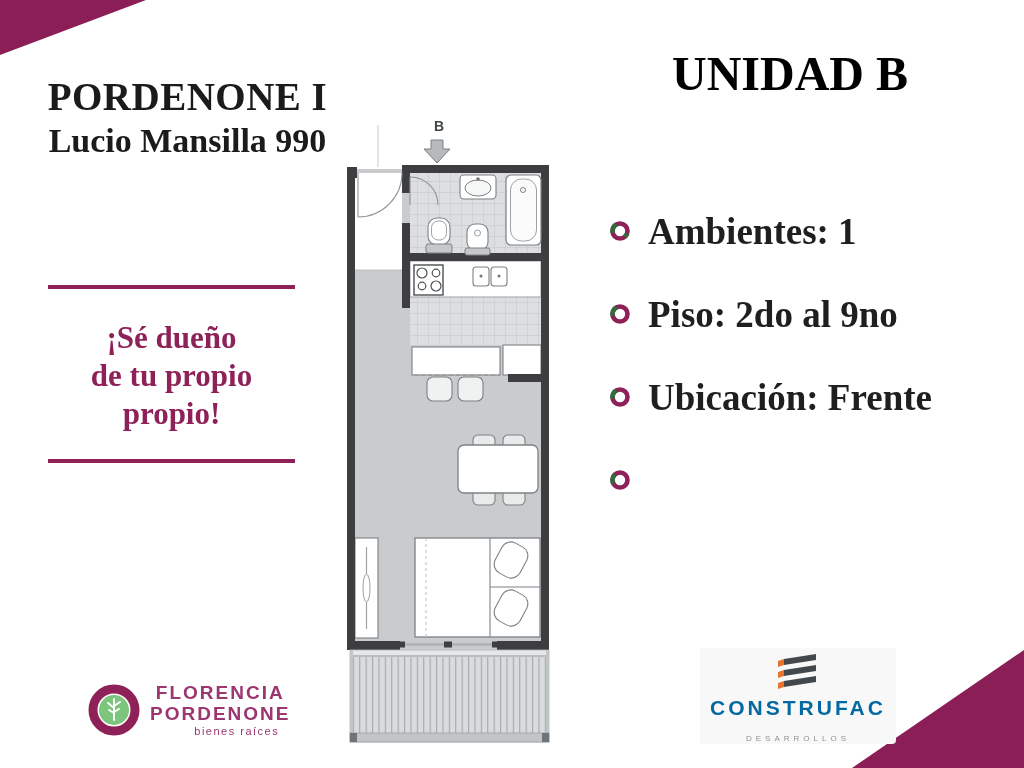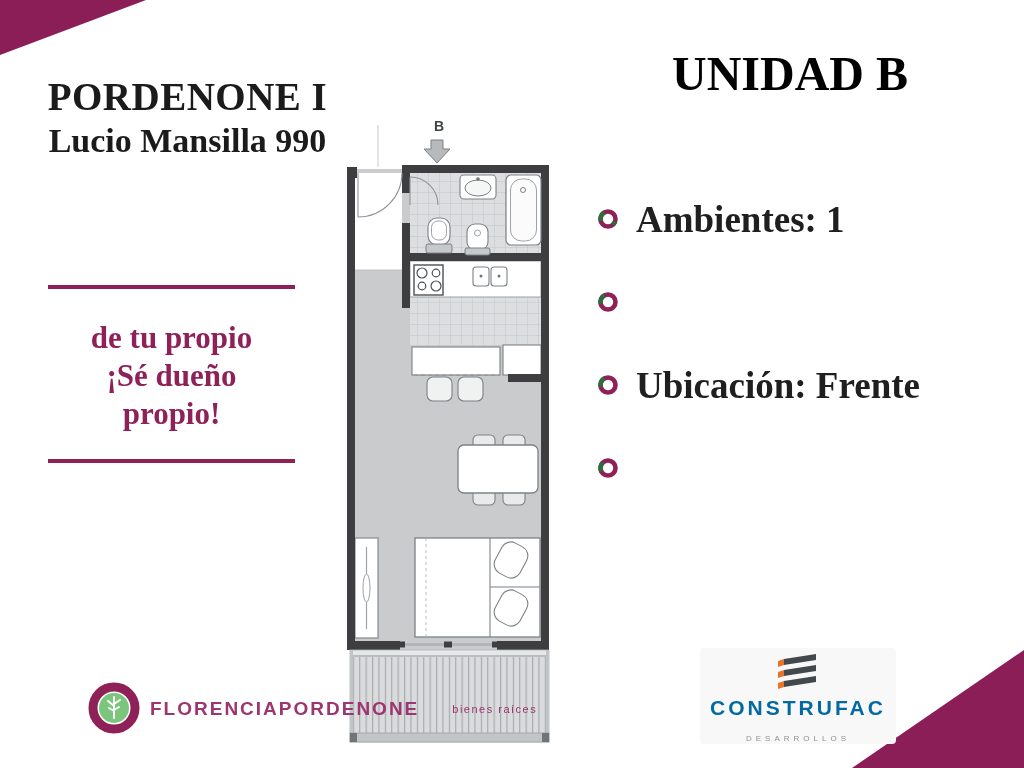--- a/index.html
+++ b/index.html
@@ -14,40 +14,40 @@
           background:#8b1e57;clip-path:polygon(100% 0,100% 100%,0 100%);}
 
   
   .title-block{position:absolute;left:10px;top:42px;width:355px;text-align:center;color:#1b1b1b;margin-top:34px;}
   .project-title{font-size:39px;font-weight:700;letter-spacing:.5px;line-height:1.1;}
   .address{font-size:34px;font-weight:700;margin-top:3px;}
   .unit-title{position:absolute;left:640px;top:46px;width:300px;text-align:center;
               font-size:48px;font-weight:700;color:#000000;}
 
   
-  .features{position:absolute;left:593px;top:192px;list-style:none;margin:4px;padding:0;}
+  .features{position:absolute;left:593px;top:192px;list-style:none;margin:16px;padding:0;}
   .features li{display:flex;align-items:center;gap:17px;height:46px;margin-bottom:37px;}
   .feature-label{font-size:37px;font-weight:700;color:#1f1f1f;white-space:nowrap;}
   .bullet{flex:0 0 auto;width:22px;height:22px;}
 
   
   .slogan{position:absolute;left:48px;top:285px;width:247px;
           border-top:4px solid #8e2158;border-bottom:4px solid #8e2158;
           padding:30px 0 26px 0;text-align:center;color:#8e2158;}
   .slogan div{font-size:31px;font-weight:700;line-height:38px;}
 
   
   .plan{position:absolute;left:340px;top:115px;width:215px;height:640px;}
   .entrance-label{position:absolute;left:428px;top:118px;width:22px;text-align:center;
                   font-family:"Liberation Sans","DejaVu Sans",sans-serif;
                   font-size:14px;font-weight:700;color:#3f4447;}
 
   
   .agency{position:absolute;left:88px;top:682px;display:flex;align-items:center;gap:10px;}
-  .agency-text{display:flex;flex-direction:row;align-items:center;color:#9c3570;
+  .agency-text{display:flex;flex-direction:column;align-items:center;color:#9c3570;
                font-family:"Liberation Sans","DejaVu Sans",sans-serif;}
   .agency-name{font-size:19px;font-weight:700;letter-spacing:2px;line-height:21px;}
   .agency-tagline{font-size:11px;letter-spacing:1.5px;margin-top:1px;margin-left:33px;}
 
   
   .developer{position:absolute;left:700px;top:648px;width:196px;height:96px;
              background:#f8f8f8;border-radius:4px;display:flex;flex-direction:column;
              align-items:center;justify-content:center;
              font-family:"Liberation Sans","DejaVu Sans",sans-serif;}
   .developer-name{font-size:21px;font-weight:600;letter-spacing:3px;color:#0369a1;margin-top:2px;}
@@ -75,39 +75,40 @@
           <circle cx="11" cy="11" r="7.5" fill="none" stroke="#2f6b3c" stroke-width="4.6" stroke-dasharray="10 37" transform="rotate(165 11 11)"></circle>
           <circle cx="11" cy="11" r="7.5" fill="none" stroke="#2f6b3c" stroke-width="4.6" stroke-dasharray="4 43" transform="rotate(20 11 11)"></circle>
         </svg>
       <span class="feature-label">Ambientes: 1</span>
     </li>
     <li>
       <svg class="bullet" viewBox="0 0 22 22">
           <circle cx="11" cy="11" r="7.5" fill="none" stroke="#8e2158" stroke-width="4.6"></circle>
           <circle cx="11" cy="11" r="7.5" fill="none" stroke="#2f6b3c" stroke-width="4.6" stroke-dasharray="10 37" transform="rotate(165 11 11)"></circle>
         </svg>
+      <span class="feature-label">Piso: 2do al 9no</span>
     </li>
     <li>
       <svg class="bullet" viewBox="0 0 22 22">
           <circle cx="11" cy="11" r="7.5" fill="none" stroke="#8e2158" stroke-width="4.6"></circle>
           <circle cx="11" cy="11" r="7.5" fill="none" stroke="#2f6b3c" stroke-width="4.6" stroke-dasharray="10 37" transform="rotate(165 11 11)"></circle>
         </svg>
       <span class="feature-label">Ubicación: Frente</span>
     </li>
     <li>
       <svg class="bullet" viewBox="0 0 22 22">
           <circle cx="11" cy="11" r="7.5" fill="none" stroke="#8e2158" stroke-width="4.6"></circle>
           <circle cx="11" cy="11" r="7.5" fill="none" stroke="#2f6b3c" stroke-width="4.6" stroke-dasharray="10 37" transform="rotate(150 11 11)"></circle>
         </svg>
     </li>
   </ul>
 
   <div class="slogan">
+    <div>¡Sé dueño</div>
     <div>de tu propio</div>
-    <div>¡Sé dueño</div>
     <div>propio!</div>
   </div>
 
   <svg class="plan" viewBox="0 0 215 640">
     <defs>
       <pattern id="tile" width="11" height="11" patternUnits="userSpaceOnUse">
         <rect width="11" height="11" fill="#dcdee0"></rect>
         <path d="M11 0H0V11" fill="none" stroke="#c3c6c8" stroke-width="1"></path>
       </pattern>
       <pattern id="slats" width="6.4" height="10" patternUnits="userSpaceOnUse">

